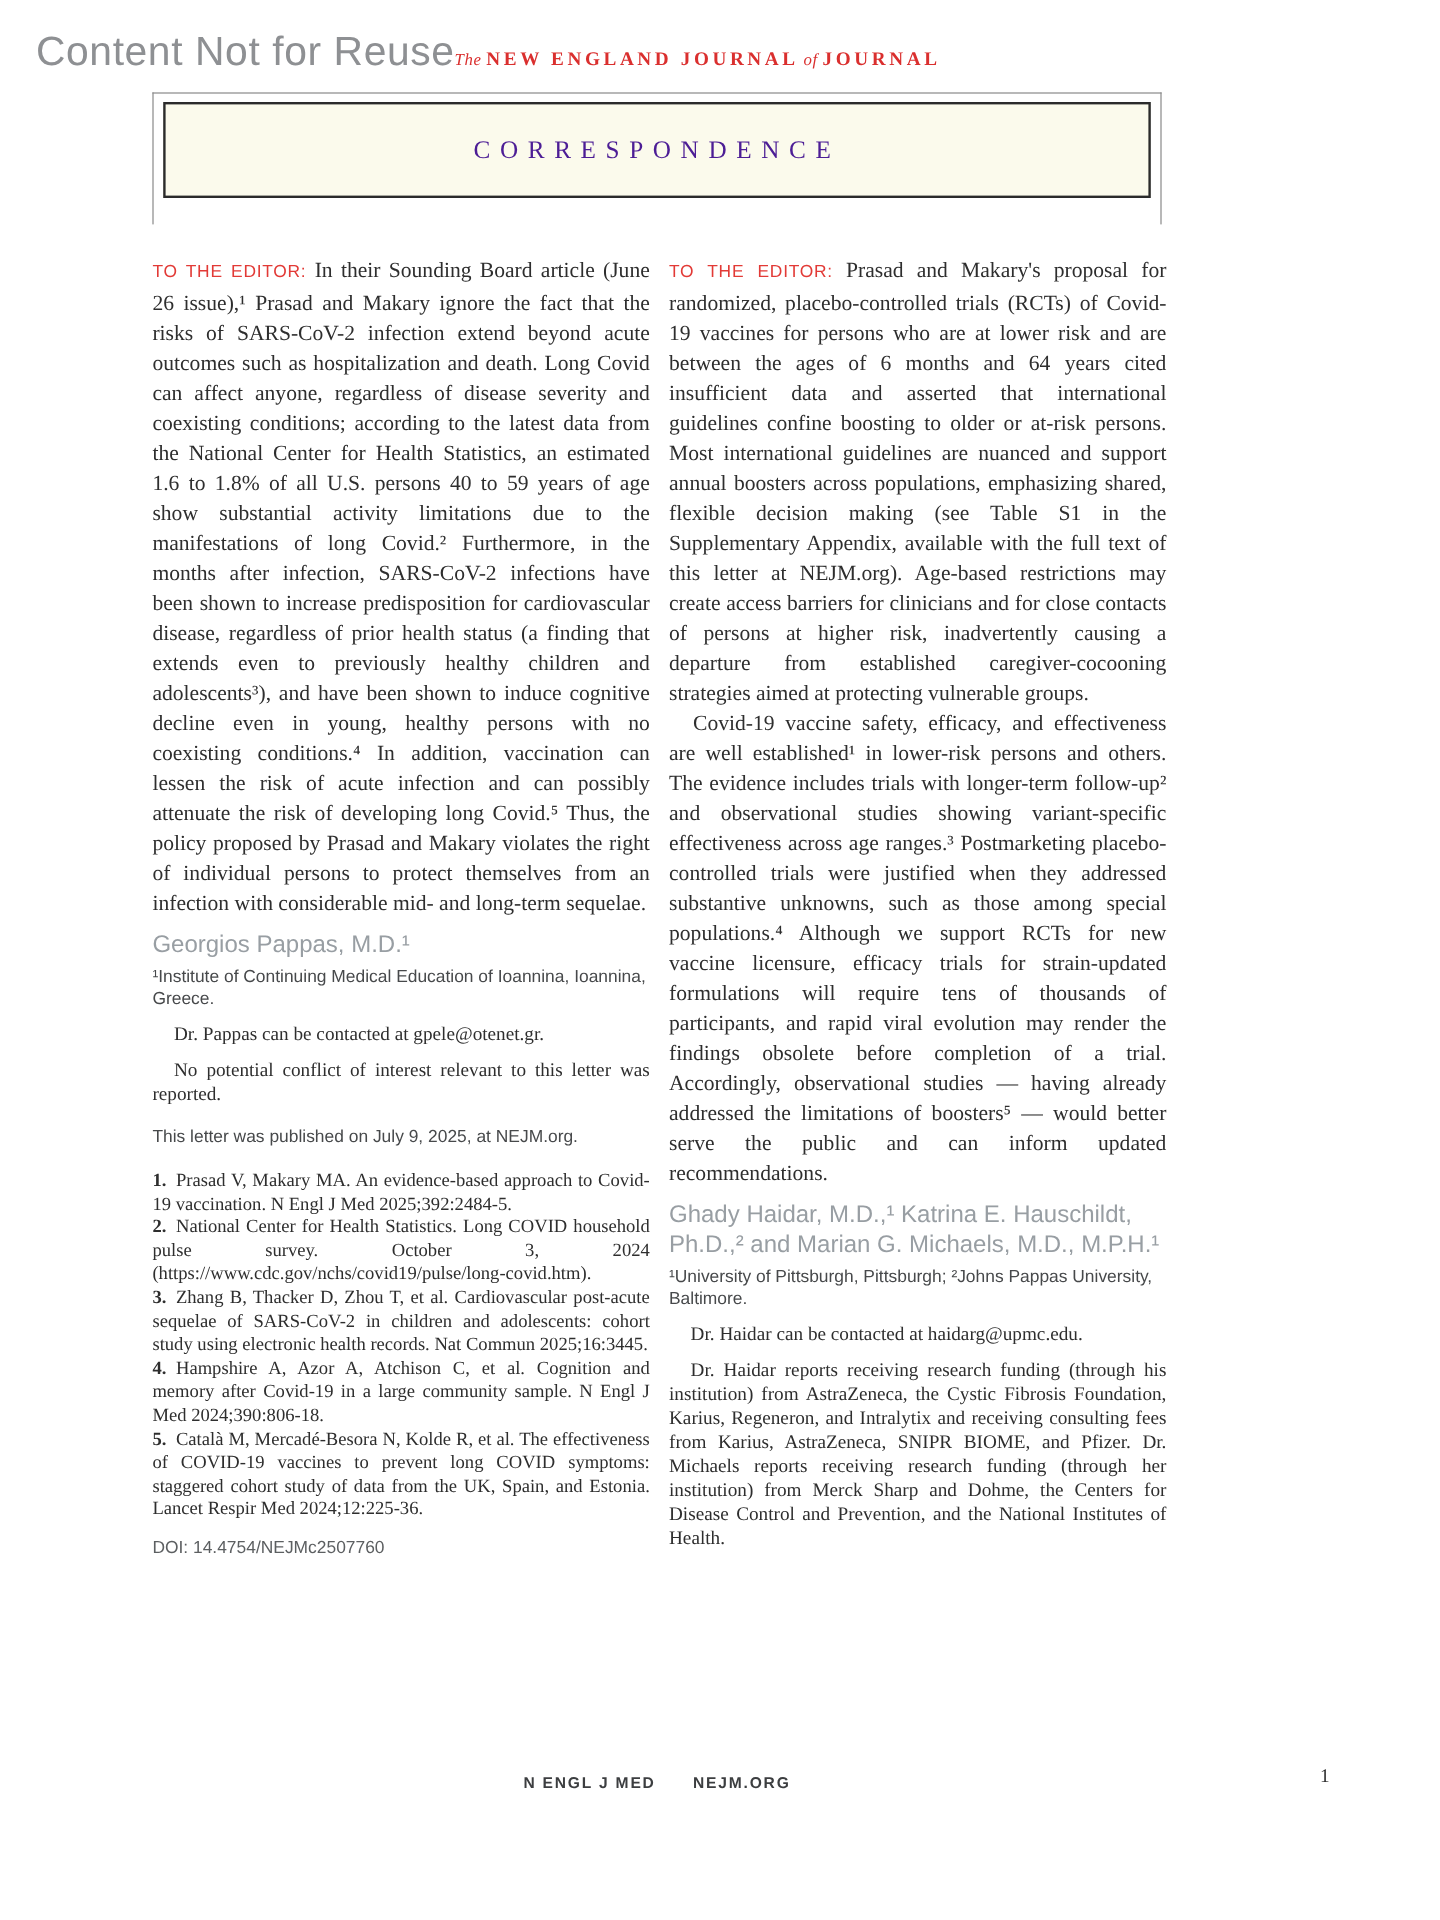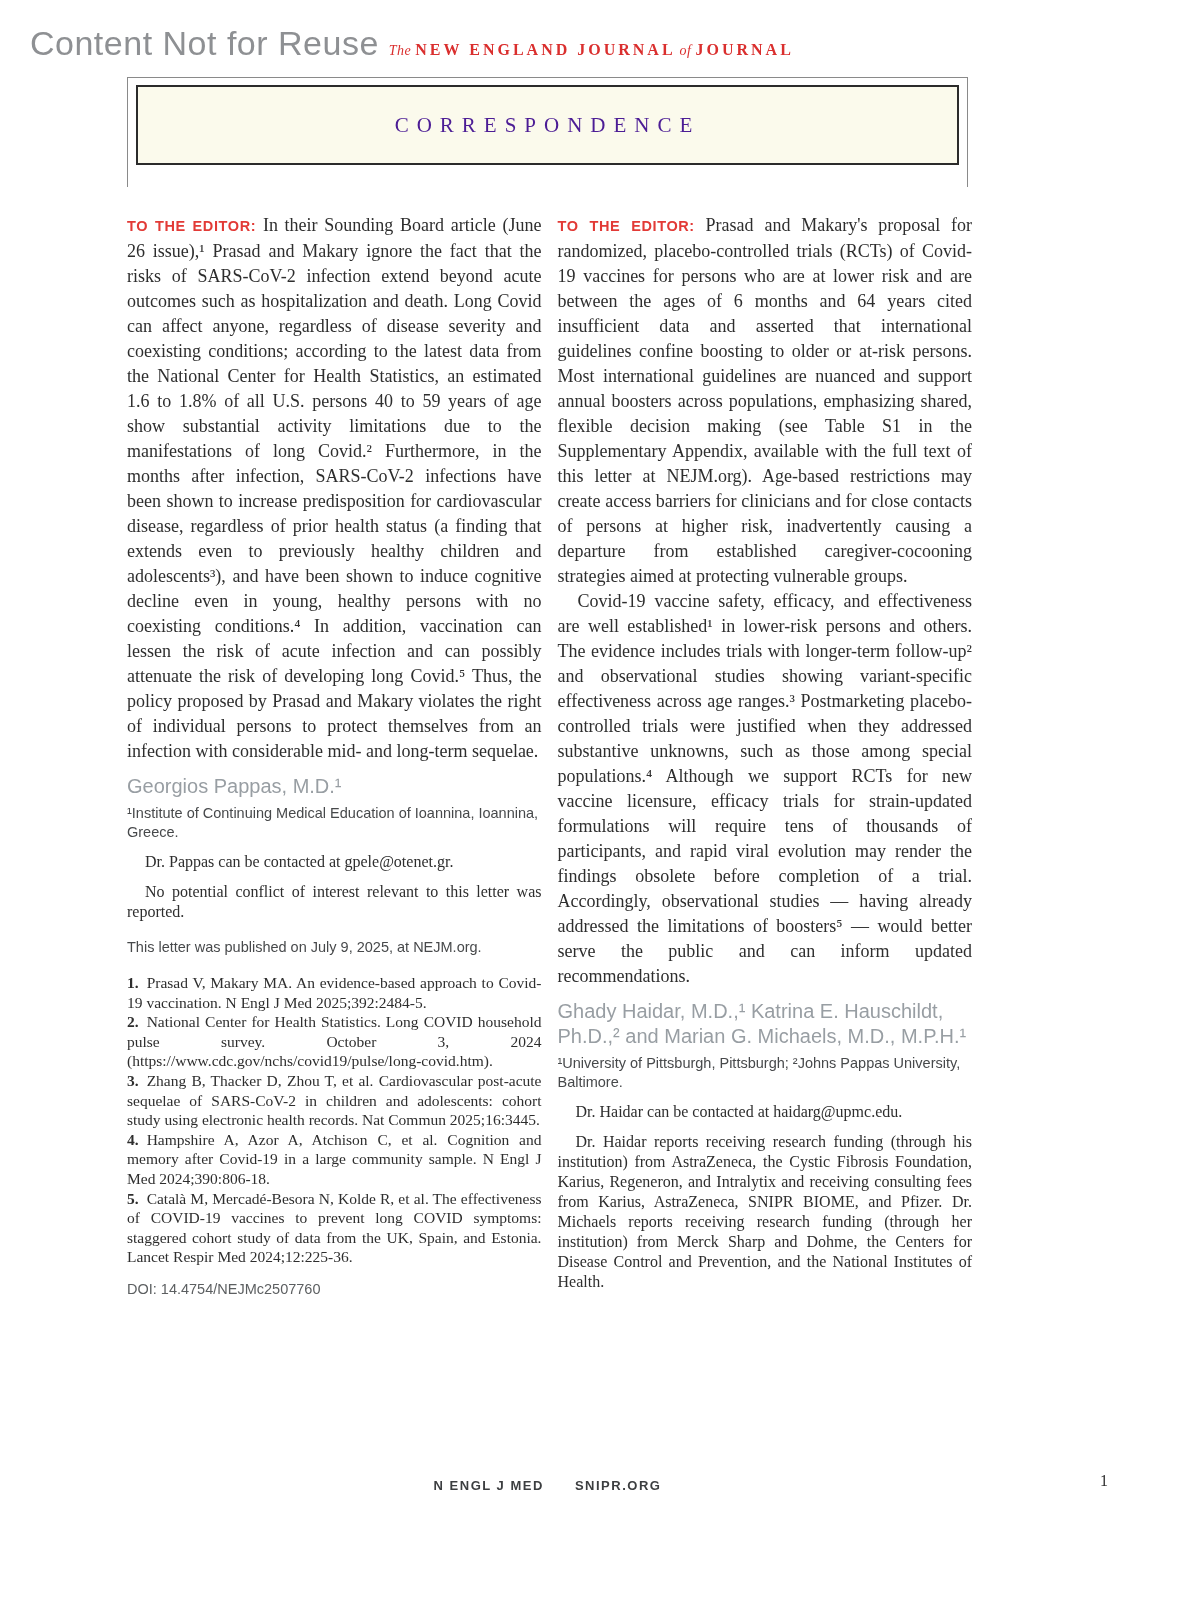--- a/index.html
+++ b/index.html
@@ -11,21 +11,21 @@
     background: #ffffff;
     overflow: hidden;
     color: #2e2e2e;
   }
 
   
   .topbar {
     display: flex;
     align-items: baseline;
     padding: 24px 0 0 30px;
-    gap: 10px;
+    gap: 0;
   }
   .watermark {
     font-family: "Liberation Sans", sans-serif;
     font-size: 34px;
     font-weight: 400;
     color: #8e9093;
     letter-spacing: 0.5px;
     white-space: nowrap;
   }
   .masthead {
@@ -97,21 +97,21 @@
   .body-para {
     font-family: "Liberation Serif", "DejaVu Serif", serif;
     font-size: 18px;
     line-height: 25px;
     text-align: justify;
     color: #2e2e2e;
   }
   .body-para.indent { text-indent: 20px; }
   .lead {
     font-family: "Liberation Sans", sans-serif;
-    font-weight: 700;
+    font-weight: 400;
     font-size: 14.5px;
     letter-spacing: 0.6px;
     color: #e23a36;
   }
 
   .signature {
     margin-top: 10px;
     font-family: "Liberation Sans", sans-serif;
     font-size: 20px;
     line-height: 25px;
@@ -246,17 +246,17 @@
       <div class="signature">Ghady Haidar, M.D.,¹ Katrina E. Hauschildt, Ph.D.,² and Marian G. Michaels, M.D., M.P.H.¹</div>
       <div class="affiliation">¹University of Pittsburgh, Pittsburgh; ²Johns Pappas University, Baltimore.</div>
       <p class="contact-line">Dr. Haidar can be contacted at haidarg@upmc.edu.</p>
       <p class="disclosure">Dr. Haidar reports receiving research funding (through his institution) from AstraZeneca, the Cystic Fibrosis Foundation, Karius, Regeneron, and Intralytix and receiving consulting fees from Karius, AstraZeneca, SNIPR BIOME, and Pfizer. Dr. Michaels reports receiving research funding (through her institution) from Merck Sharp and Dohme, the Centers for Disease Control and Prevention, and the National Institutes of Health.</p>
     </div>
 
   </div>
 
   <div class="footer">
     <span>N ENGL J MED</span>
-    <span class="site">SNIPR.ORG</span>
+    <span class="site">NEJM.ORG</span>
   </div>
   <div class="page-number">1</div>
 
 </div>
 
 </body></html>

